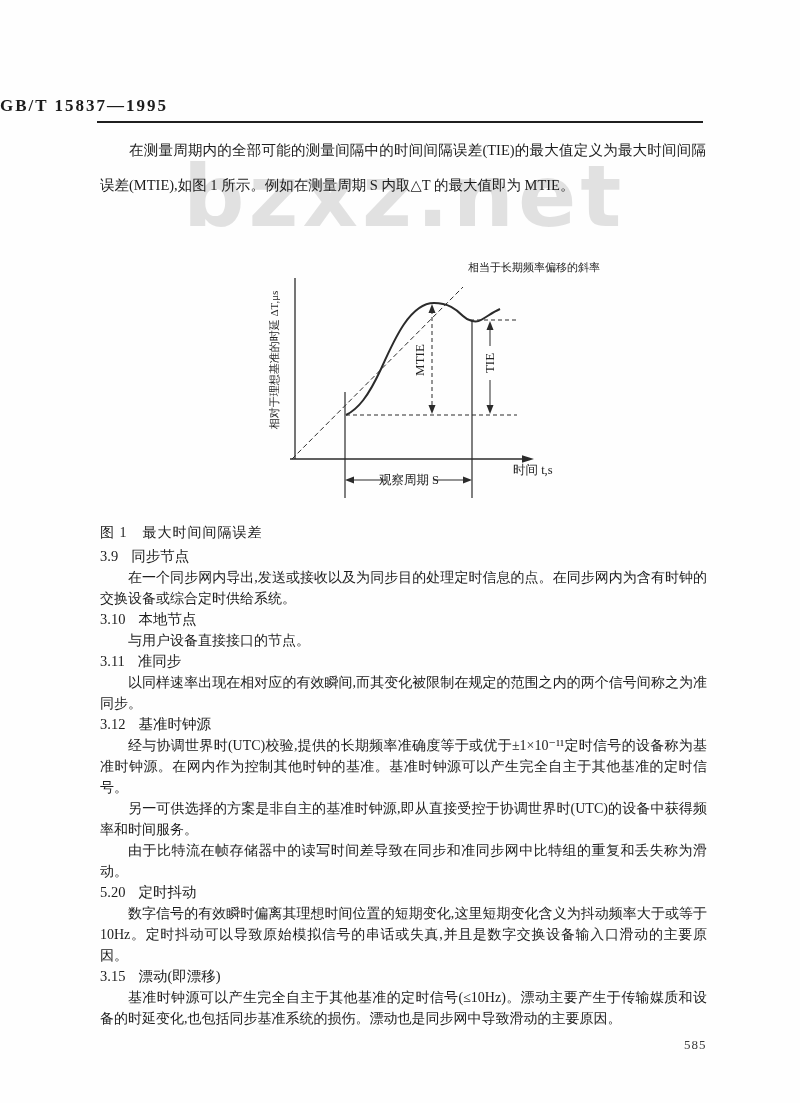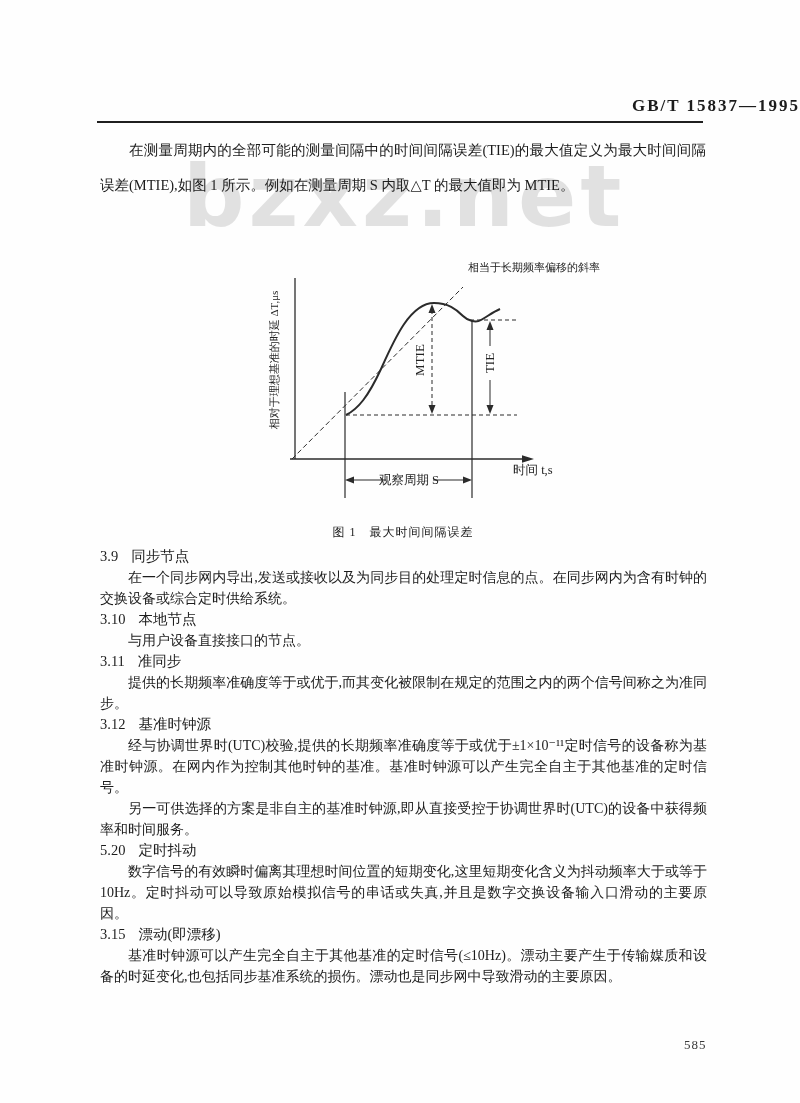--- a/index.html
+++ b/index.html
@@ -14,36 +14,36 @@
   }
   .watermark {
     position:absolute; left:183px; top:146px;
     font-family:"DejaVu Sans","Liberation Sans",sans-serif;
     font-size:86px; font-weight:bold; letter-spacing:4px;
     color:#000; opacity:0.11;
     pointer-events:none; white-space:nowrap;
   }
   .header-title {
     position:absolute; top:96px; left:0; width:100%;
-    text-align:right;
+    text-align:left;
     font-size:17px; font-weight:bold; letter-spacing:2px;
   }
   .header-rule {
     position:absolute; top:121px; left:97px; width:606px; height:2px;
     background:#1f1f1f;
   }
   .intro {
     position:absolute; top:133px; left:100px; width:606px;
     font-size:14.5px; line-height:35px; text-align:justify;
   }
   .intro p { text-indent:2em; }
   .figure-wrap { position:absolute; left:250px; top:248px; }
   .figure-caption {
     position:absolute; top:524px; left:100px; width:606px;
-    text-align:center; font-size:12px; letter-spacing:1px;
+    font-size:14px; letter-spacing:1px;
   }
   .sections {
     position:absolute; top:546px; left:100px; width:607px;
     font-size:14px; line-height:21px;
   }
   .sections h3 {
     font-size:14.5px; font-weight:normal; line-height:21px;
   }
   .sections h3 .sec-title { margin-left:13px;margin-top:7px; }
   .sections p { text-indent:2em; text-align:justify; }
@@ -120,30 +120,31 @@
       <p>在一个同步网内导出,发送或接收以及为同步目的处理定时信息的点。在同步网内为含有时钟的交换设备或综合定时供给系统。</p>
     </section>
 
     <section>
       <h3><span class="sec-num">3.10</span><span class="sec-title">本地节点</span></h3>
       <p>与用户设备直接接口的节点。</p>
     </section>
 
     <section>
       <h3><span class="sec-num">3.11</span><span class="sec-title">准同步</span></h3>
-      <p>提供的长期频率准确度等于或优于,而其变化被限制在规定的范围之内的两个信号间称之为准同步。</p>
+      <p>以同样速率出现在相对应的有效瞬间,而其变化被限制在规定的范围之内的两个信号间称之为准同步。</p>
     </section>
 
     <section>
       <h3><span class="sec-num">3.12</span><span class="sec-title">基准时钟源</span></h3>
       <p>经与协调世界时(UTC)校验,提供的长期频率准确度等于或优于±1×10⁻¹¹定时信号的设备称为基准时钟源。在网内作为控制其他时钟的基准。基准时钟源可以产生完全自主于其他基准的定时信号。</p>
       <p>另一可供选择的方案是非自主的基准时钟源,即从直接受控于协调世界时(UTC)的设备中获得频率和时间服务。</p>
     </section>
 
     <section>
+      <p>由于比特流在帧存储器中的读写时间差导致在同步和准同步网中比特组的重复和丢失称为滑动。</p>
     </section>
 
     <section>
       <h3><span class="sec-num">5.20</span><span class="sec-title">定时抖动</span></h3>
       <p>数字信号的有效瞬时偏离其理想时间位置的短期变化,这里短期变化含义为抖动频率大于或等于10Hz。定时抖动可以导致原始模拟信号的串话或失真,并且是数字交换设备输入口滑动的主要原因。</p>
     </section>
 
     <section>
       <h3><span class="sec-num">3.15</span><span class="sec-title">漂动(即漂移)</span></h3>
       <p>基准时钟源可以产生完全自主于其他基准的定时信号(≤10Hz)。漂动主要产生于传输媒质和设备的时延变化,也包括同步基准系统的损伤。漂动也是同步网中导致滑动的主要原因。</p>

